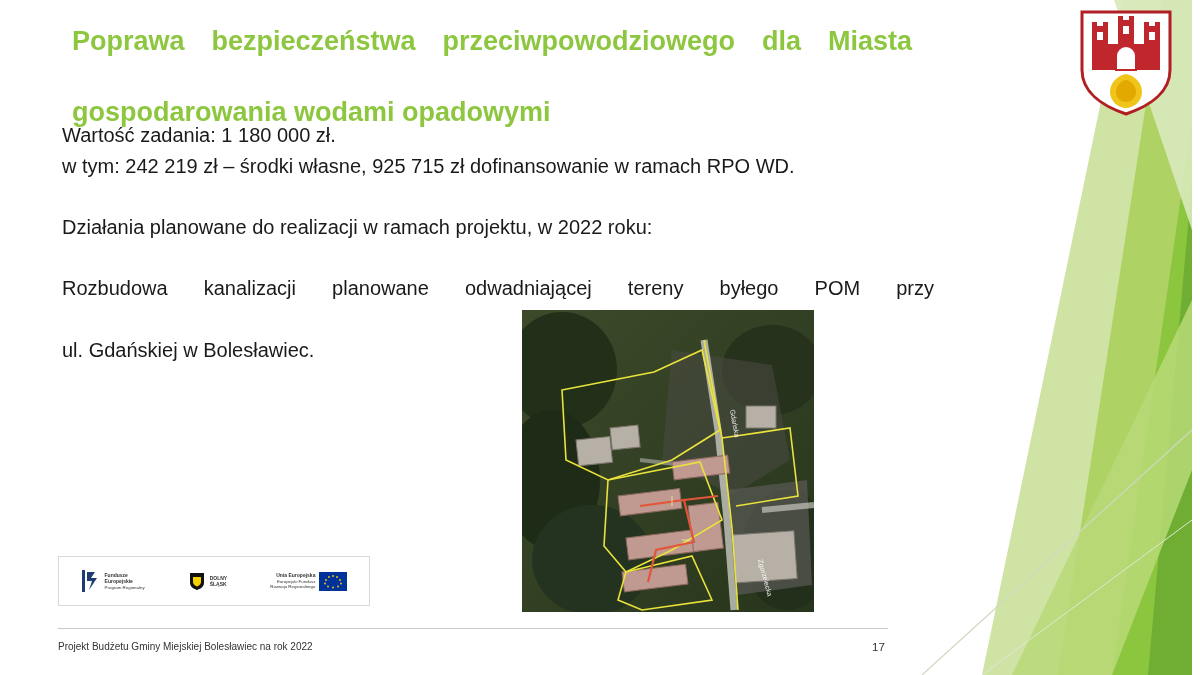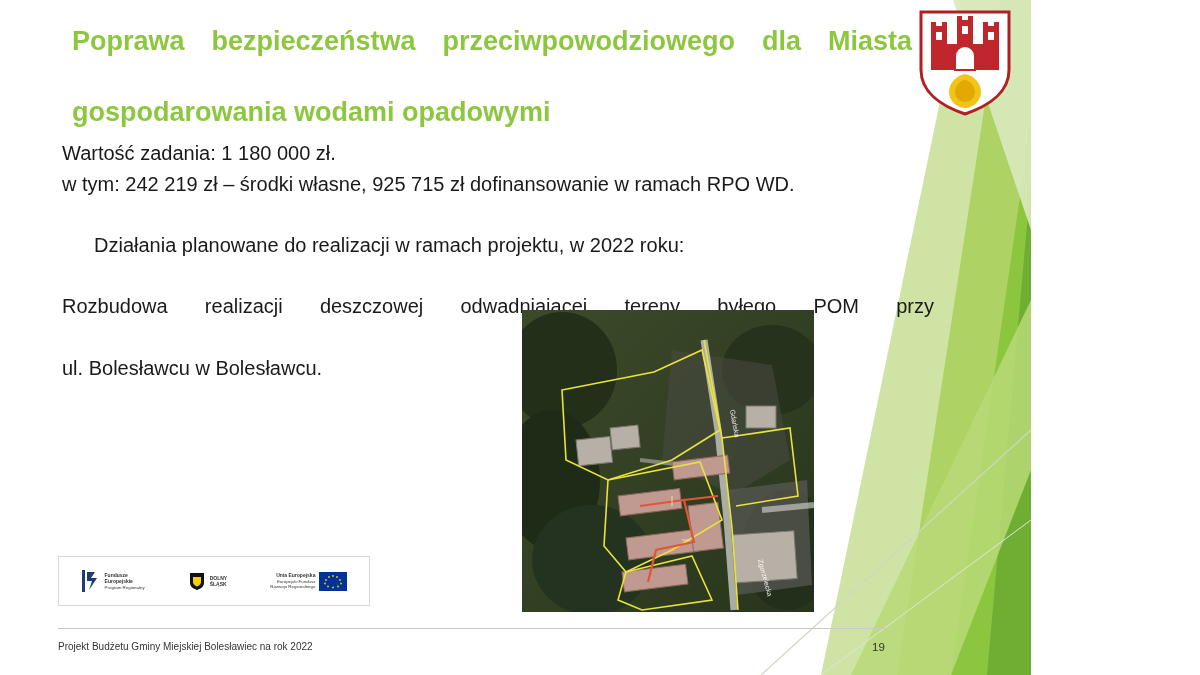--- a/index.html
+++ b/index.html
@@ -2,21 +2,21 @@
 <html><head>
 <meta charset="utf-8">
 <style>
   html, body {
     margin: 0;
     padding: 0;
     background: #ffffff;
   }
   .slide {
     position: relative;
-    width: 1031px;
+    width: 1192px;
     height: 675px;
     background: #ffffff;
     overflow: hidden;
     font-family: "Liberation Sans", sans-serif;
   }
 
   
   .deco {
     position: absolute;
     top: 0;
@@ -56,28 +56,28 @@
   .title .just::after {
     content: "";
     display: inline-block;
     width: 100%;
   }
 
   
   .body-text {
     position: absolute;
     left: 62px;
-    top: 138px;
+    top: 120px;
     width: 872px;
     color: #1a1a1a;
     font-size: 20px;
     line-height: 1.55;
   }
   .para { margin: 0 0 0 0; }
-  .para.gap { margin-top: 22px; margin-left: 32px; }
+  .para.gap { margin-top: 22px; }
   .para.justify {
     text-align: justify;
   }
   .para.justify > .ln {
     display: block;
     text-align: justify;
   }
   .para.justify > .ln.stretch::after {
     content: "";
     display: inline-block;
@@ -195,22 +195,22 @@
   <div class="title">
     <span class="just stretch">Poprawa bezpieczeństwa przeciwpowodziowego dla Miasta</span>
     <span>gospodarowania wodami opadowymi</span>
   </div>
 
   <div class="body-text">
     <div class="para">Wartość zadania: 1 180 000 zł.</div>
     <div class="para">w tym: 242 219 zł – środki własne, 925 715 zł dofinansowanie w ramach RPO WD.</div>
     <div class="para gap" style="margin-top:30px;">Działania planowane do realizacji w ramach projektu, w 2022 roku:</div>
     <div class="para justify" style="margin-top:30px;">
-      <span class="ln stretch">Rozbudowa realizacji deszczowej odwadniającej tereny byłego POM przy</span>
-      <span class="ln">ul. Bolesławcu w Bolesławcu.</span>
+      <span class="ln stretch">Rozbudowa kanalizacji planowane odwadniającej tereny byłego POM przy</span>
+      <span class="ln">ul. Gdańskiej w Bolesławiec.</span>
     </div>
   </div>
 
   <div class="photo">
     <svg width="292" height="302" viewBox="0 0 292 302" xmlns="http://www.w3.org/2000/svg">
       <defs>
         <linearGradient id="gveg" x1="0" y1="0" x2="1" y2="1">
           <stop offset="0%" stop-color="#3d4a2a"></stop>
           <stop offset="100%" stop-color="#27351c"></stop>
         </linearGradient>
@@ -311,15 +311,15 @@
           <circle cx="6" cy="11.5" r="0.9"></circle>
           <circle cx="7" cy="8" r="0.9"></circle>
           <circle cx="10" cy="5" r="0.9"></circle>
         </g>
       </svg>
     </div>
   </div>
 
   <div class="footer-line"></div>
   <div class="footer-text">Projekt Budżetu Gminy Miejskiej Bolesławiec na rok 2022</div>
-  <div class="page-num">19</div>
+  <div class="page-num">17</div>
 
 </div>
 
 </body></html>

